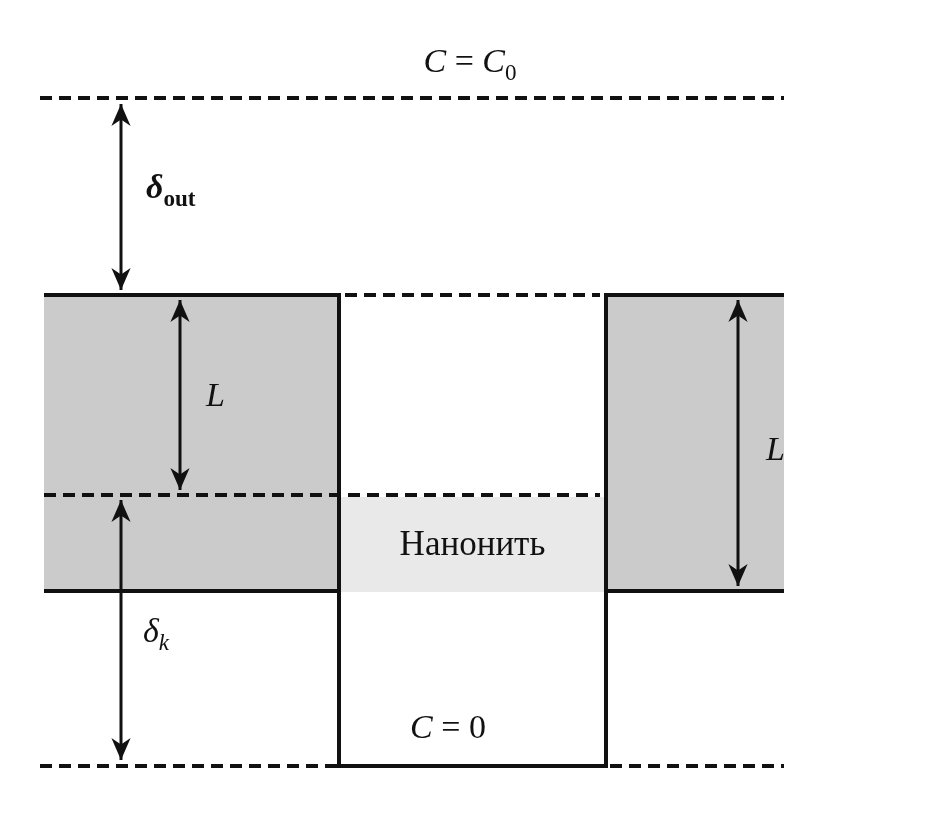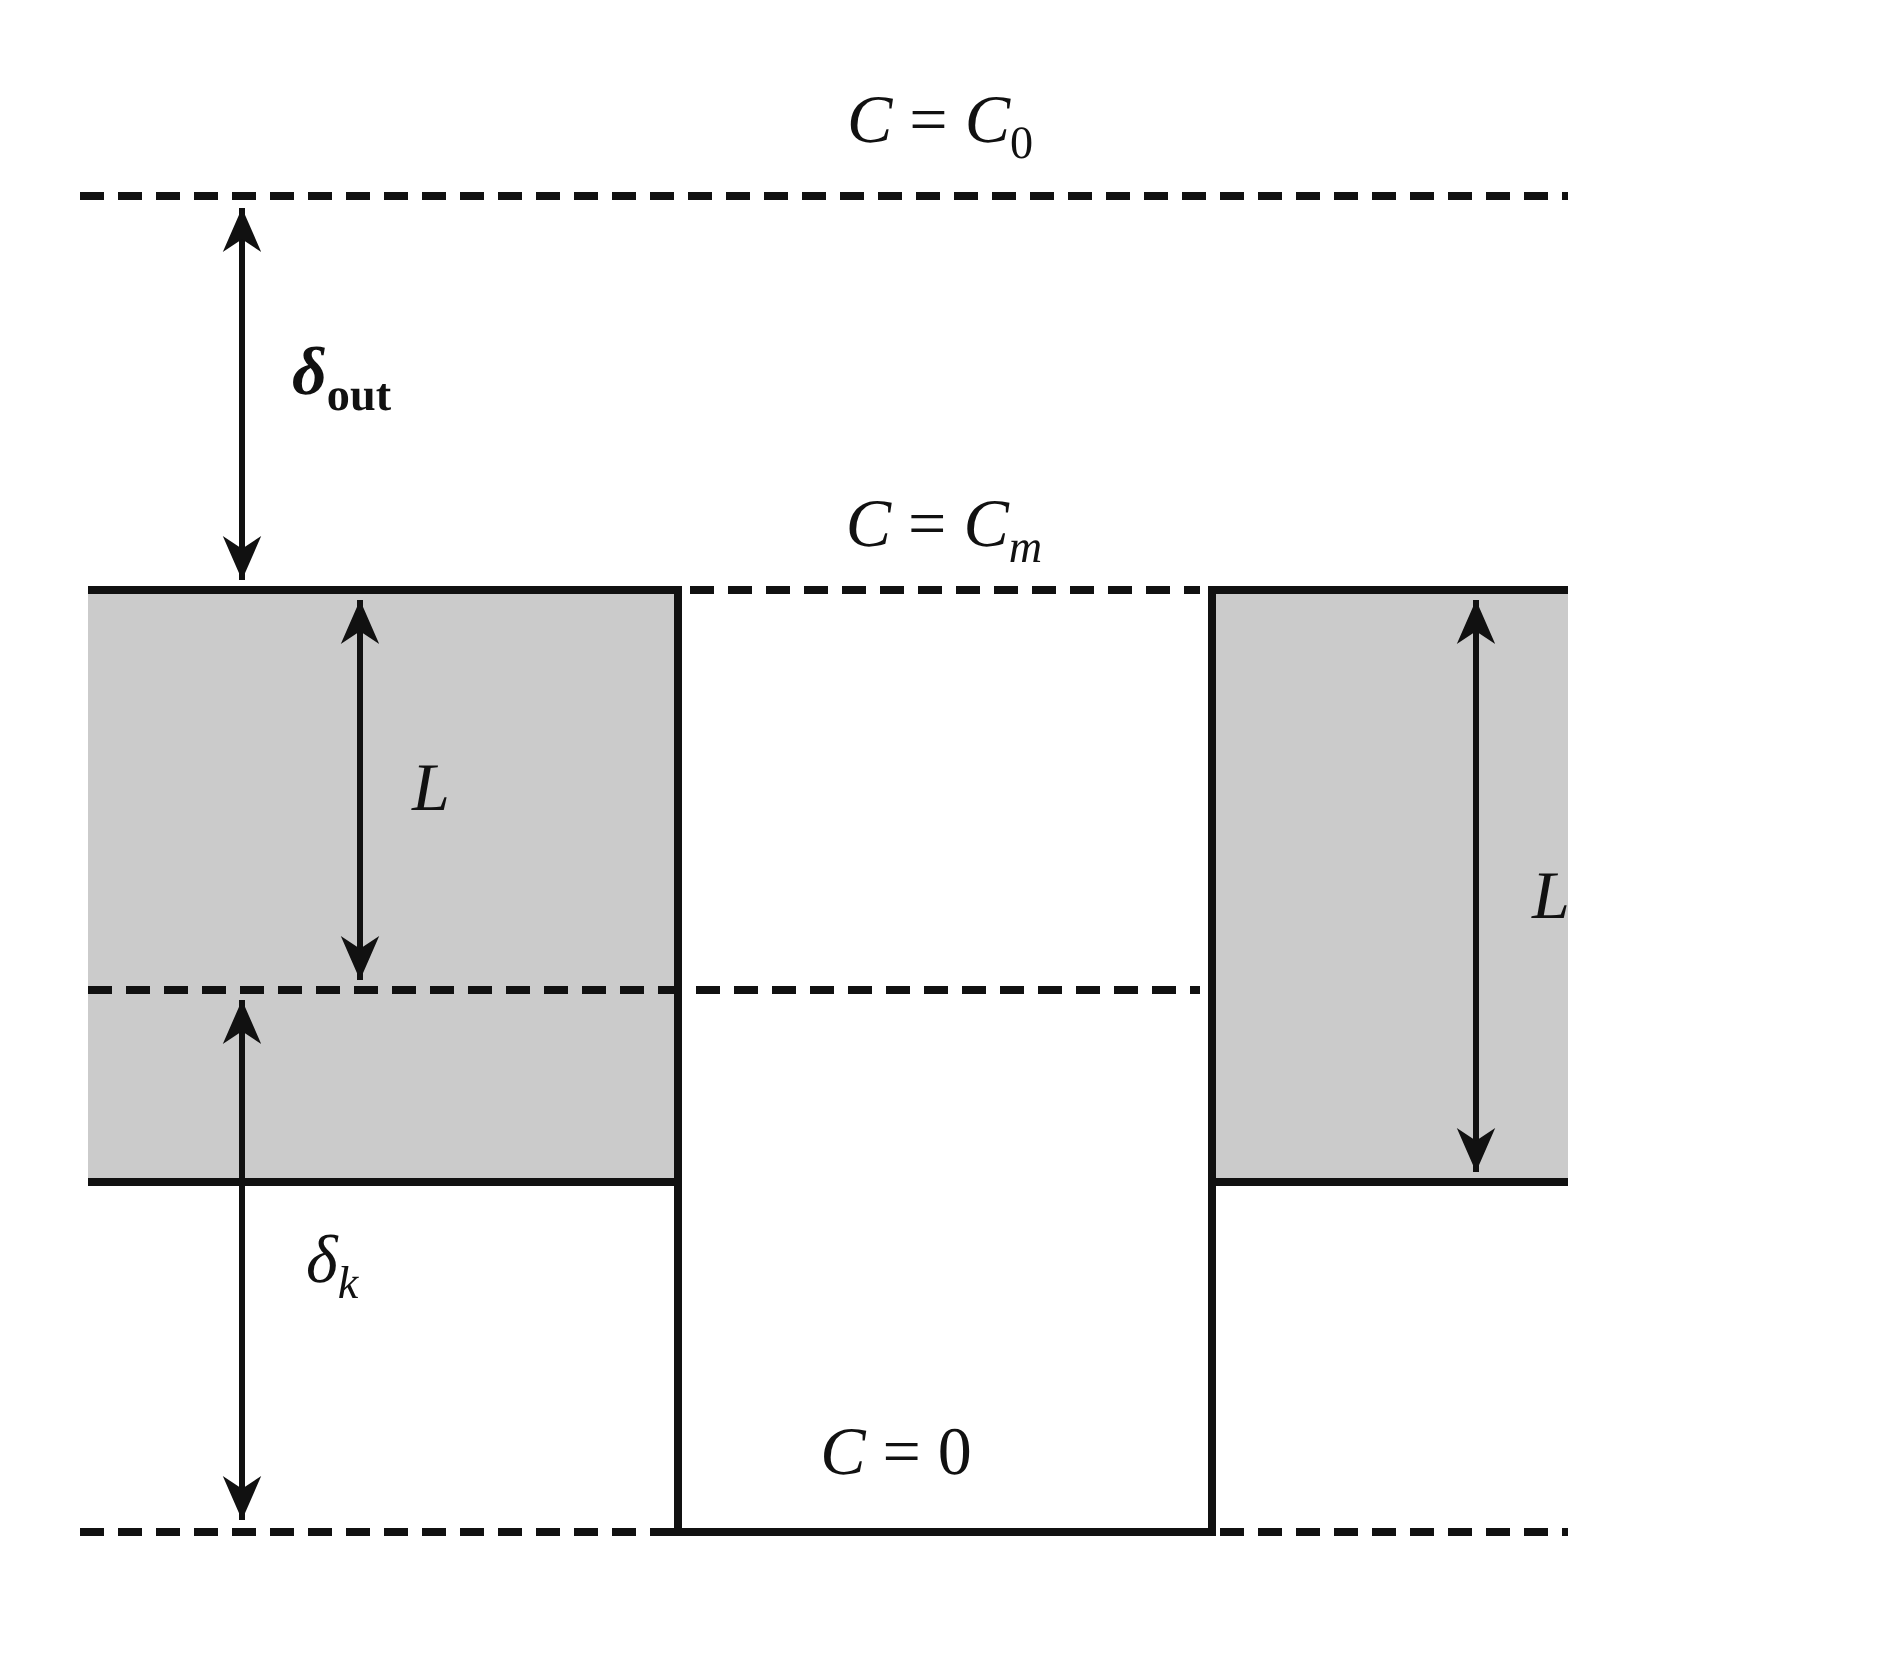--- a/index.html
+++ b/index.html
@@ -63,46 +63,46 @@
 
   <div class="dashed" style="left:40px; top:96px; width:866px;"></div>
   <div class="lbl center" style="left:470px; top:42px;">
     <span class="it">C</span><span class="up"> = </span><span class="it">C</span><sub class="up">0</sub>
   </div>
 
   <div class="block" style="left:44px; top:293px; width:297px; height:300px;"></div>
   <div class="block" style="left:604px; top:293px; width:302px; height:300px;"></div>
 
   <div class="dashed" style="left:345px; top:293px; width:255px;"></div>
-  <div class="lbl center" style="left:472px; top:244px;">
-    <span class="it">C</span><span class="up"> = </span><span class="it">C</span><sub class="it">m</sub>
-  </div>
 
   <div class="dashed" style="left:44px; top:493px; width:556px;"></div>
 
+  <div class="nanowire" style="left:341px; top:497px; width:263px; height:95px;">
+    <span class="lbl up" style="position:static; font-size:35px;">Нанонить</span>
+  </div>
 
   <div class="solid-v" style="left:337px; top:293px; height:475px;"></div>
   <div class="solid-v" style="left:604px; top:293px; height:475px;"></div>
 
   <div class="dashed" style="left:40px; top:764px; width:866px;"></div>
   <div class="solid-h" style="left:337px; top:764px; width:271px;"></div>
   <div class="lbl center" style="left:448px; top:708px;">
     <span class="it">C</span><span class="up"> = 0</span>
   </div>
 
   <div class="lbl" style="left:146px; top:168px;font-weight:bold;">
     <span class="it">δ</span><sub class="up">out</sub>
   </div>
   <div class="lbl" style="left:206px; top:376px;">
     <span class="it">L</span>
   </div>
   <div class="lbl" style="left:766px; top:414px;margin-top:16px;">
     <span class="it">L</span><sub class="up">0</sub>
   </div>
-  <div class="lbl" style="left:153px; top:612px;">
+  <div class="lbl" style="left:143px; top:612px;">
     <span class="it">δ</span><sub class="it">k</sub>
   </div>
 
   <svg class="arrows" width="946" height="828" viewBox="0 0 946 828" aria-hidden="true">
     <defs>
       <marker id="ah" viewBox="0 0 12 12" refX="11" refY="6" markerWidth="8" markerHeight="8" orient="auto-start-reverse">
         <path class="head" d="M0,1.2 L11,6 L0,10.8 L3.2,6 Z"></path>
       </marker>
     </defs>
     <line x1="121" y1="104" x2="121" y2="290" marker-start="url(#ah)" marker-end="url(#ah)"></line>

